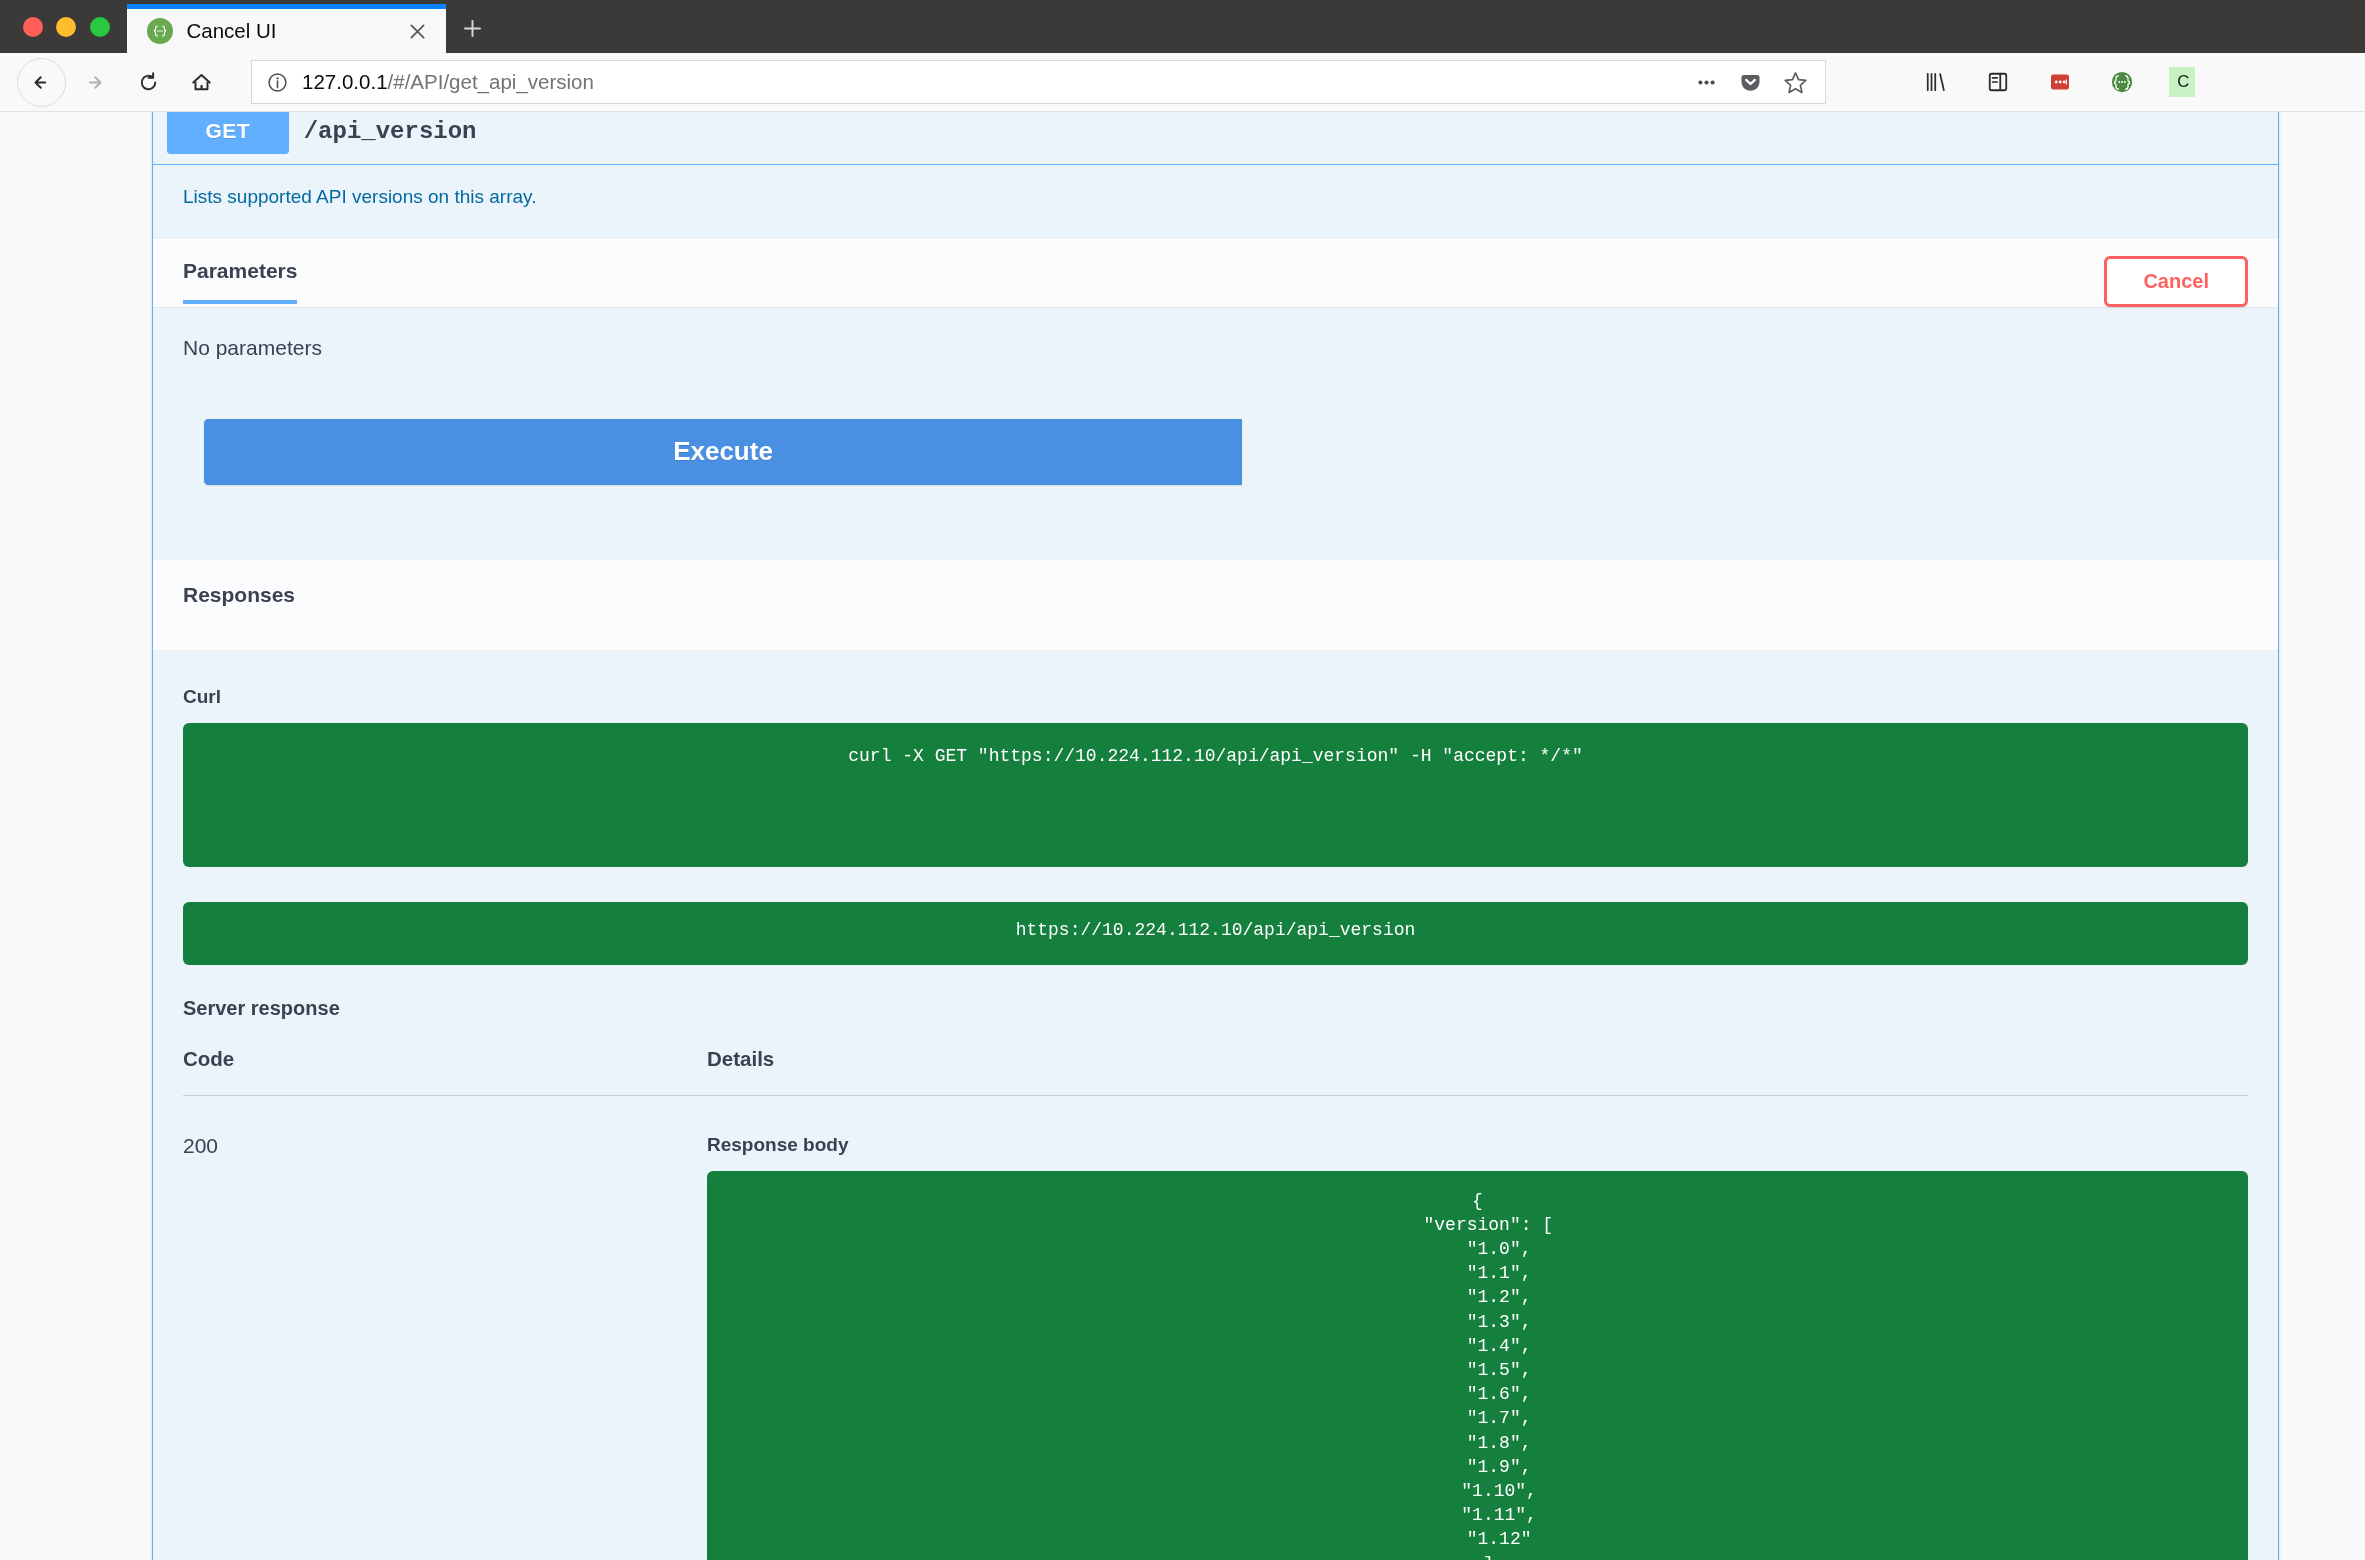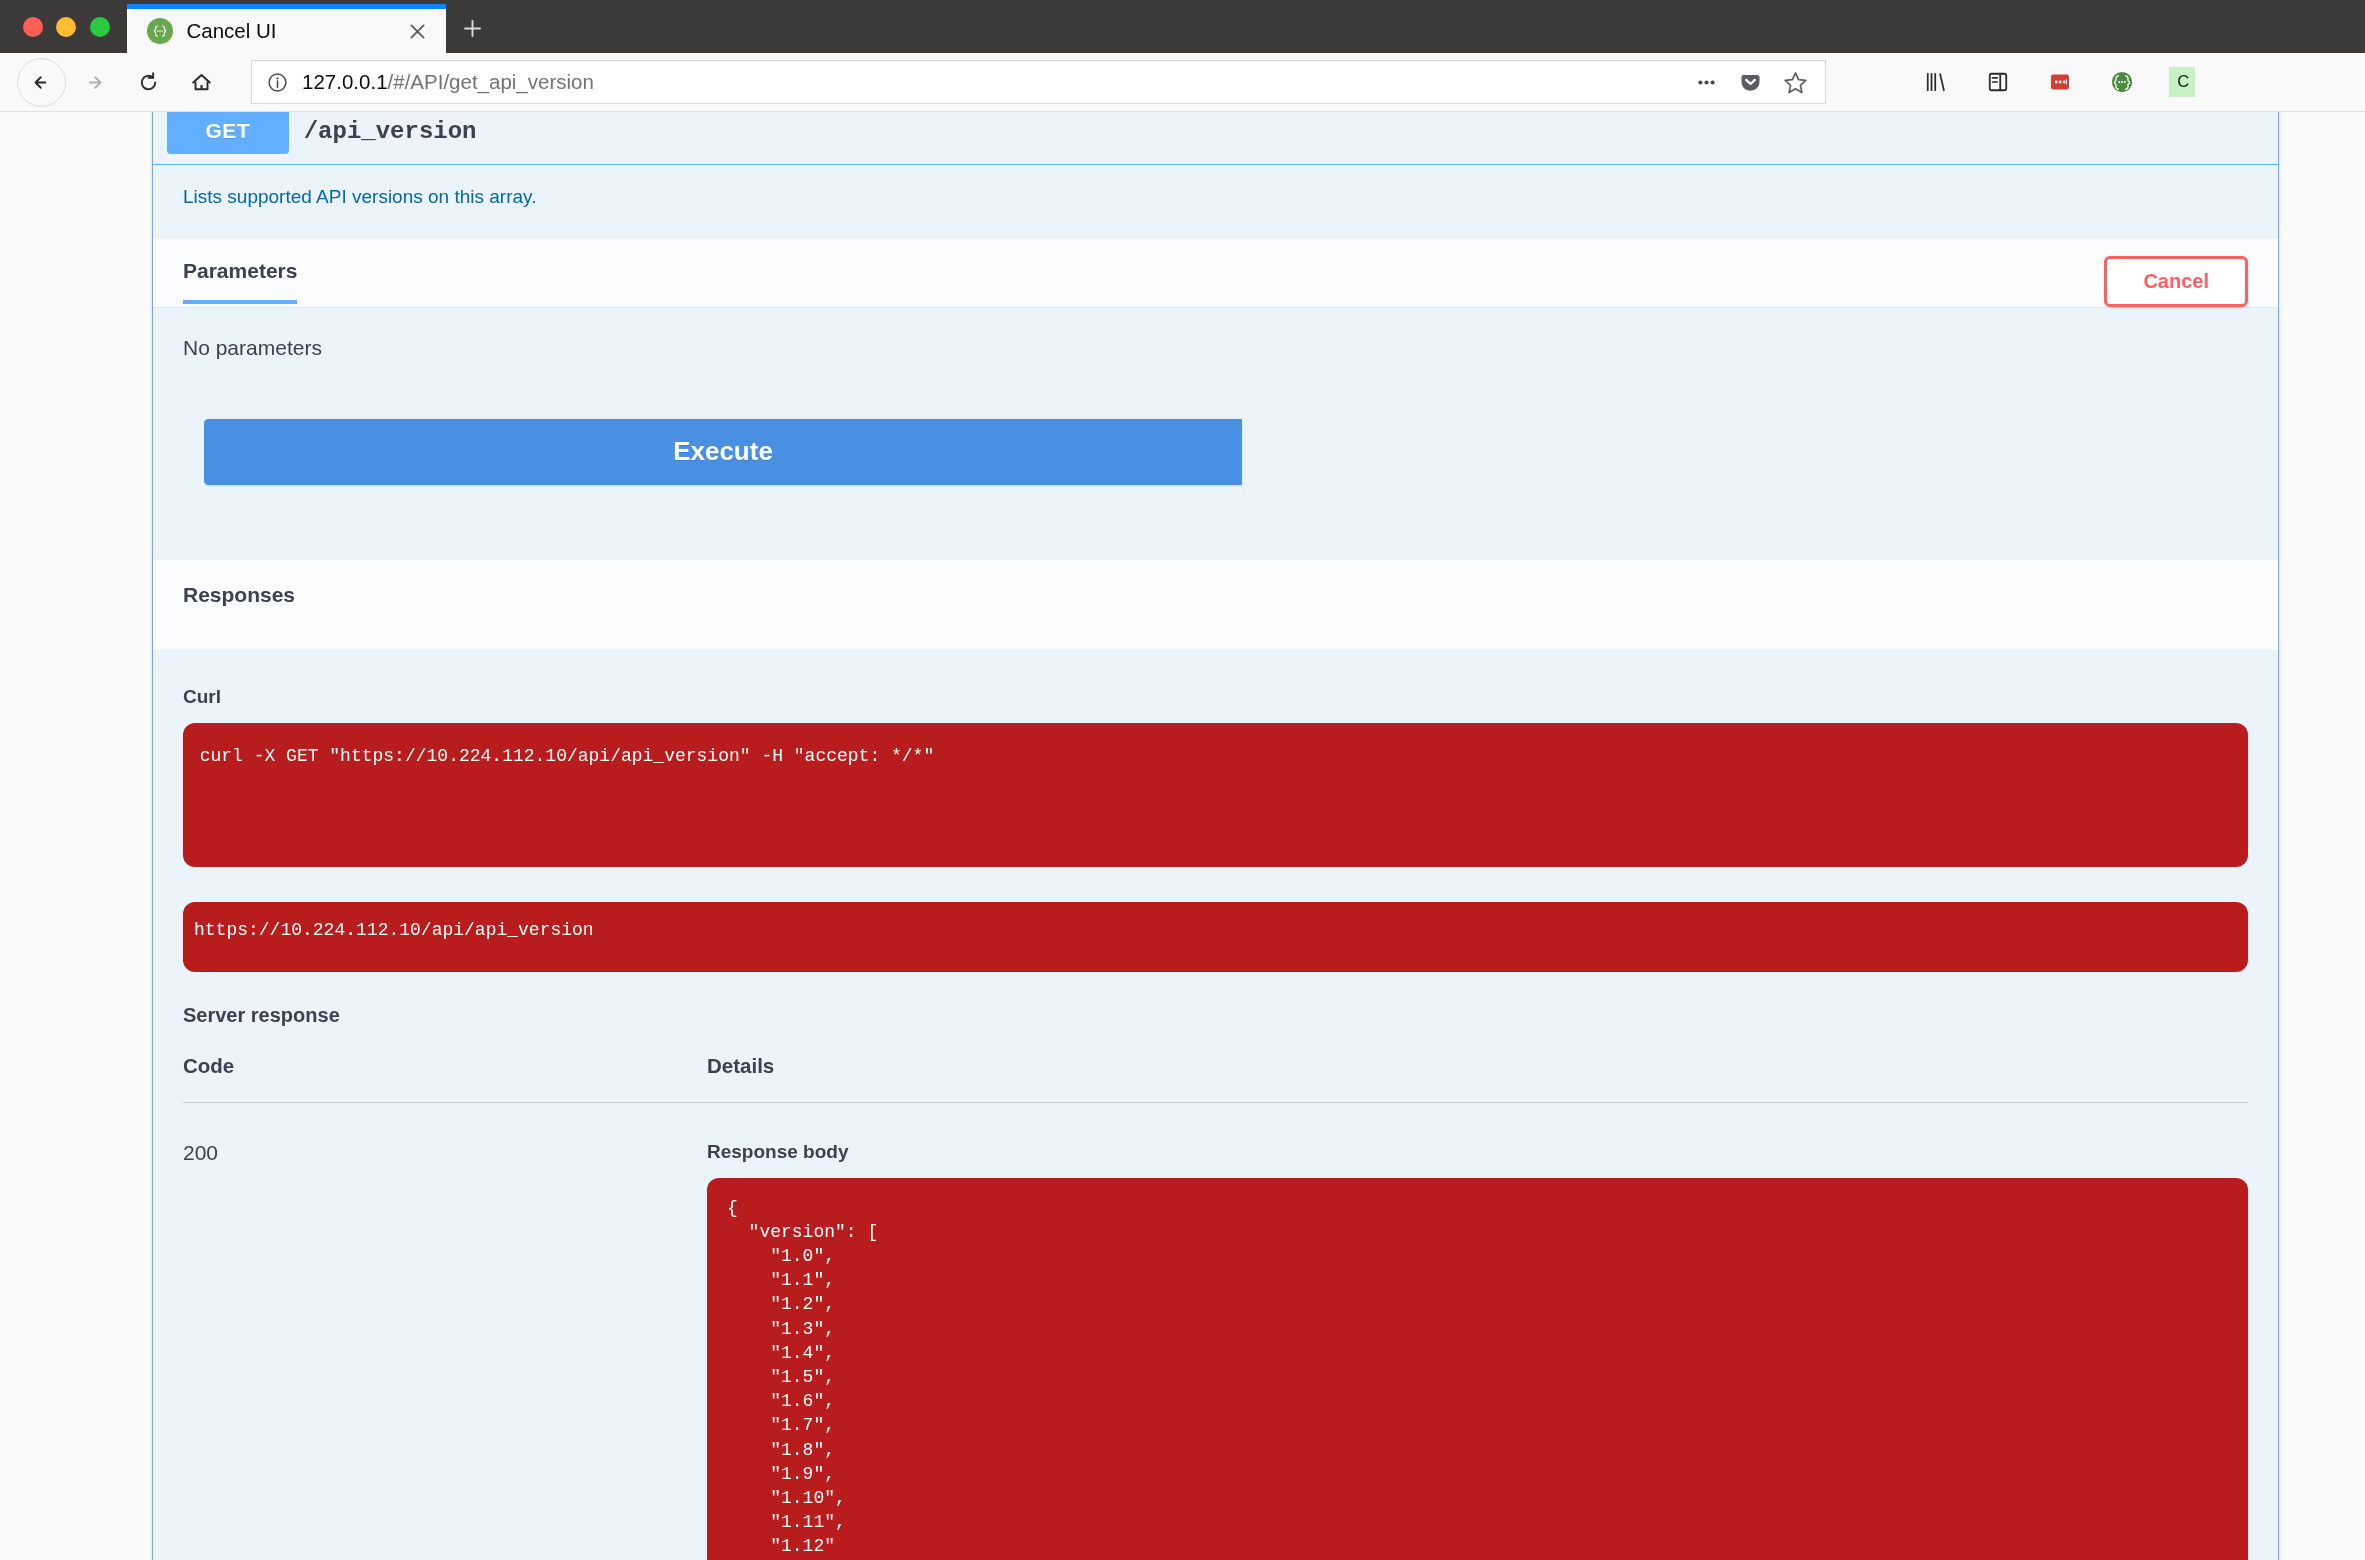--- a/index.html
+++ b/index.html
@@ -285,32 +285,33 @@
   }
 
   .label-sm {
     font-size: 19px;
     font-weight: bold;
     color: #3b4151;
     margin-bottom: 15px;
   }
 
   .codeblock {
-    background: #b91c1c;
-    border-radius: 12px;
+    background: #15803d;
+    border-radius: 6px;
     color: #ffffff;
     font-family: "Liberation Mono", monospace;
     font-size: 18px;
     line-height: 1.55;
     padding: 20px 16.7px;
     white-space: pre;
     overflow: hidden;
+    text-align: center;
   }
   .codeblock.curl { height: 144px; margin-bottom: 35px; }
-  .codeblock.requrl { height: 70px; padding: 15px 11px; margin-bottom: 32px; }
+  .codeblock.requrl { height: 63px; padding: 15px 11px; margin-bottom: 32px; }
 
   .srv-title { font-size: 20px; font-weight: bold; color: #3b4151; margin-bottom: 27px; }
 
   .resp-table { width: 100%; border-collapse: collapse; }
   .resp-table th {
     text-align: left;
     font-size: 20.5px;
     font-weight: bold;
     color: #3b4151;
     padding: 0 0 24px 0;

